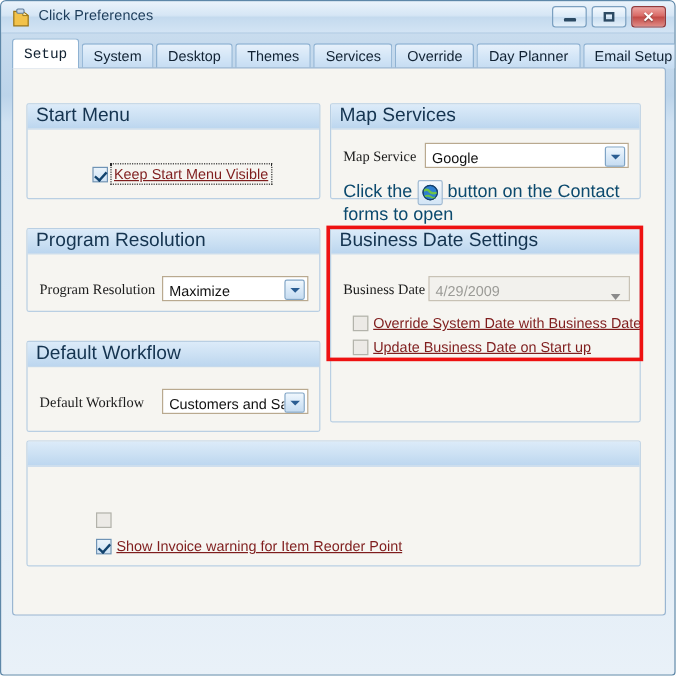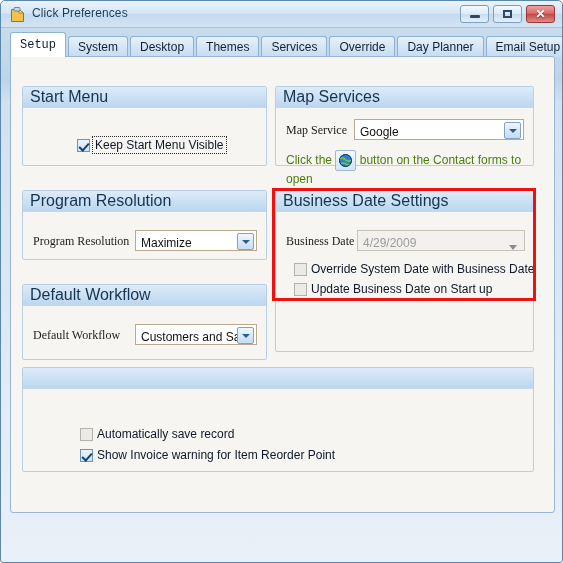--- a/index.html
+++ b/index.html
@@ -179,21 +179,21 @@
   .cbox.checked { background: linear-gradient(180deg,#eaf3fb 0%, #cfe3f5 100%); border-color: #6f93b5; }
   .cbox.checked::after {
     content: "";
     position: absolute; left: 3px; top: 1px;
     width: 4px; height: 8px;
     border: solid #12436e;
     border-width: 0 2px 2px 0;
     transform: rotate(42deg);
   }
   .cbox.off { background: #eceae6; border-color: #b3b3ab; }
-  .cb-text { font-size: 12px; color: #0f172a; }
+  .cb-text { font-size: 12px; color: #7f1d1d; text-decoration: underline; }
   .focus-dotted { outline: 1px dotted #2b2b2b; outline-offset: 1px; padding: 0 1px; }
 
   
   .globe-btn {
     width: 21px; height: 21px;
     border: 1px solid #9fb9d2;
     border-radius: 2px;
     background: linear-gradient(180deg,#f6fafd 0%, #e2eef9 50%, #d3e5f6 100%);
     display: inline-flex; align-items: center; justify-content: center;
     vertical-align: middle;
@@ -284,21 +284,21 @@
       <div class="group-header">Map Services</div>
       <div class="group-body">
         <span class="flabel" style="left:10px; top:15px;">Map Service</span>
         <div class="combo" style="left:78px; top:11px; width:170px;">
           <span class="val">Google</span>
           <span class="arrowbox">
               <span class="chev"></span>
             </span>
         </div>
 
-        <div style="position:absolute; left:10px; top:42px; width:240px; font-size:12px; color:#4d7c0f; line-height:16px;">
+        <div style="position:absolute; left:10px; top:42px; width:240px; font-size:15px; color:#0c4a6e; line-height:16px;">
           <span>Click the</span>
           <span class="globe-btn">
             <svg width="15" height="15" viewBox="0 0 15 15">
               <circle cx="7.5" cy="7.5" r="6" fill="#2e7fd0" stroke="#14416e" stroke-width="1"></circle>
               <path d="M2 6 Q5 4 7 6.5 Q9 9 13 7.5" fill="none" stroke="#6cc24a" stroke-width="2"></path>
               <path d="M3 10.5 Q6 9.5 8 11 Q10 12.5 12 11.5" fill="none" stroke="#6cc24a" stroke-width="1.6"></path>
               <ellipse cx="7.5" cy="7.5" rx="6" ry="6" fill="none" stroke="#14416e" stroke-width="0.8"></ellipse>
             </svg>
           </span>
           <span>button on the Contact forms to open</span>
@@ -350,21 +350,20 @@
             </span>
         </div>
       </div>
     </div>
 
     <div class="group" style="left:11px; top:310px; width:512px; height:105px;">
       <div class="group-header"></div>
       <div class="group-body">
         <div class="cb-row" style="left:57px; top:38px;">
           <span class="cbox off"></span>
-          <span class="cb-text">Automatically save record</span>
         </div>
         <div class="cb-row" style="left:57px; top:59px;justify-content:space-between;">
           <span class="cbox checked"></span>
           <span class="cb-text">Show Invoice warning for Item Reorder Point</span>
         </div>
       </div>
     </div>
 
   </div>
 

